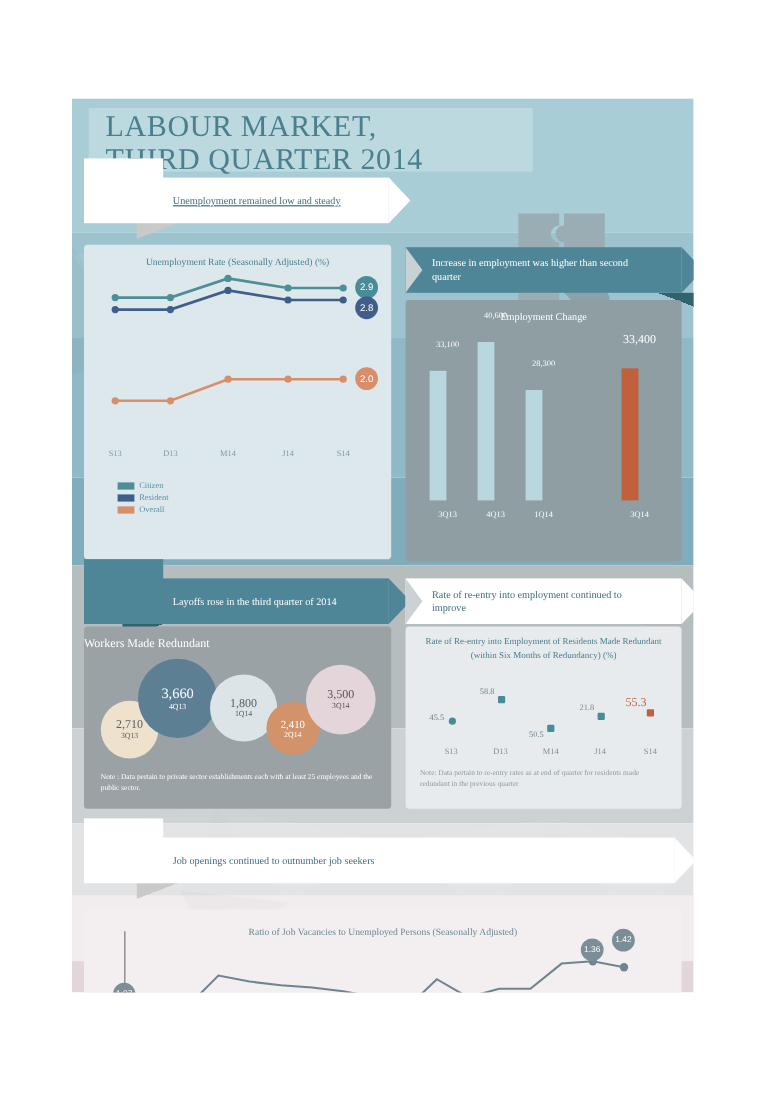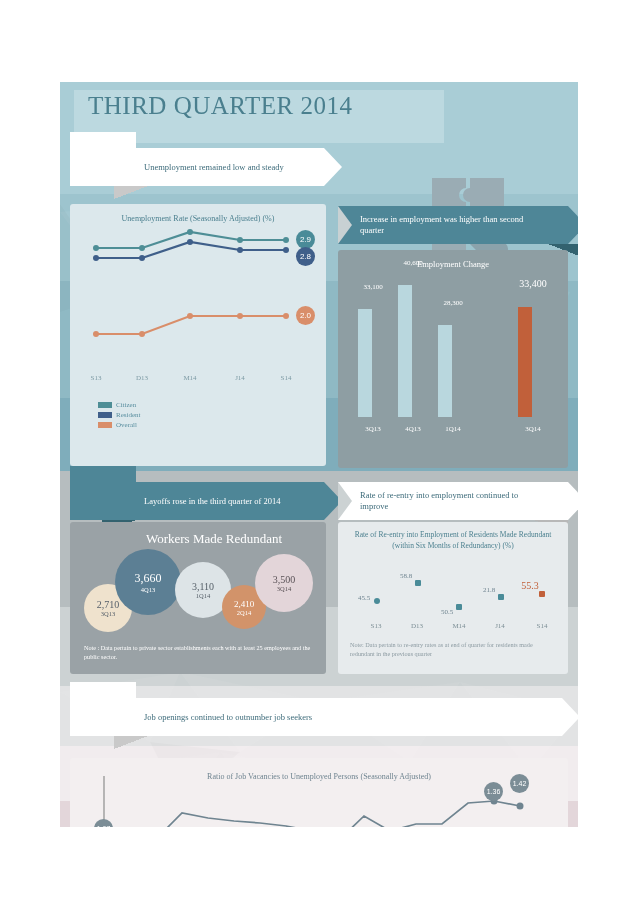--- a/index.html
+++ b/index.html
@@ -84,21 +84,21 @@
 
   
   .emp-title{position:absolute;left:0;top:9px;width:100%;color:#ffffff;font-size:8.5px;text-align:center;}
   .bars{position:absolute;left:14px;top:30px;width:202px;height:155px;}
   .bar-col{position:absolute;bottom:18px;width:14px;}
   .bar-rect{width:100%;background:#b9d7de;}
   .bar-val{position:absolute;width:60px;left:-15px;text-align:center;font-size:7px;color:#fff;}
   .bar-x{position:absolute;bottom:2px;width:44px;left:-7px;text-align:center;font-size:7px;color:#ffffff;}
 
   
-  .red-title{position:absolute;left:16px;top:9px;width:100%;color:#ffffff;font-size:13px;text-align:center;}
+  .red-title{position:absolute;left:0;top:9px;width:100%;color:#ffffff;font-size:10px;text-align:left;}
   .bub{position:absolute;border-radius:50%;display:flex;flex-direction:column;
        align-items:center;justify-content:center;}
   .bub b{font-size:10px;font-weight:normal;}
   .bub i{font-size:6.5px;font-style:normal;}
   .note{position:absolute;font-size:6.2px;line-height:9px;}
 
   
   .re-title{position:absolute;left:10px;top:8px;width:210px;text-align:center;
             font-size:7.5px;line-height:10.5px;color:#4a7f8e;}
   .re-pt{position:absolute;width:6px;height:6px;border-radius:1px;}
@@ -147,41 +147,42 @@
     <g fill="#000000" opacity="0.04">
       <polygon points="0,122 60,210 0,230"></polygon>
       <polygon points="200,150 256,240 160,250"></polygon>
       <polygon points="380,280 470,290 420,350"></polygon>
       <polygon points="90,660 180,670 120,720"></polygon>
       <polygon points="350,680 470,690 400,760"></polygon>
     </g>
   </svg>
 
   <div class="title">
+    <div>LABOUR MARKET,</div>
     <div>THIRD QUARTER 2014</div>
   </div>
 
   <svg class="puzzle" viewBox="0 0 116 108">
     <g fill="#9aacb4">
       <path d="M6,8 h34 v10 a7,7 0 1,0 0,14 v10 h-34 z"></path>
       <path d="M44,8 h34 v34 h-34 v-10 a7,7 0 1,1 0,-14 z"></path>
       <path d="M6,48 v34 h34 v-10 a7,7 0 1,1 0,-14 v-10 h-12 a7,7 0 1,0 -14,0 z"></path>
     </g>
     <g fill="#8ba2ab">
       <path d="M62,92 L44,74 l8,-8 a7,7 0 1,0 10,-10 l8,-8 l18,18 l-8,8 a7,7 0 1,1 -10,10 z"></path>
       <circle cx="50" cy="65" r="7"></circle>
       <circle cx="93" cy="51" r="7"></circle>
     </g>
   </svg>
 
   <div class="ribbon rb-white" style="left:10px;top:66px;width:254px;">
     <div class="tail"></div>
     <div class="fold"></div>
     <div class="body" style="width:254px;">
-      <div class="txt" style="padding-left:60px;">Unemployment remained low and steady</div>
+      <div class="txt" style="padding-left:60px;text-decoration:underline;">Unemployment remained low and steady</div>
     </div>
   </div>
 
   <div class="ribbon rb-teal notch-left" style="left:278px;top:124px;width:230px;">
     <div class="fold" style="left:210px;background:linear-gradient(to bottom left,#33626f 0%,#33626f 50%,transparent 50%);"></div>
     <div class="body" style="width:230px;">
       <div class="txt">Increase in employment was higher than second quarter</div>
     </div>
   </div>
 
@@ -299,21 +300,21 @@
       <b>2,710</b>
       <i>3Q13</i>
     </div>
 
     <div class="bub" style="left:45px;top:27px;width:66px;height:66px;background:#5c7f94;color:#ffffff;">
       <b style="font-size:12px;text-align:center;">3,660</b>
       <i>4Q13</i>
     </div>
 
     <div class="bub" style="left:105px;top:40px;width:56px;height:56px;background:#dde4e7;color:#566069;">
-      <b>3,110</b>
+      <b>1,800</b>
       <i>1Q14</i>
     </div>
 
     <div class="bub" style="left:152px;top:63px;width:44px;height:44px;background:#d2936a;color:#ffffff;">
       <b style="font-size:9px;">2,410</b>
       <i>2Q14</i>
     </div>
 
     <div class="bub" style="left:185px;top:32px;width:58px;height:58px;background:#e3d5d9;color:#5a5257;">
       <b>3,500</b>

